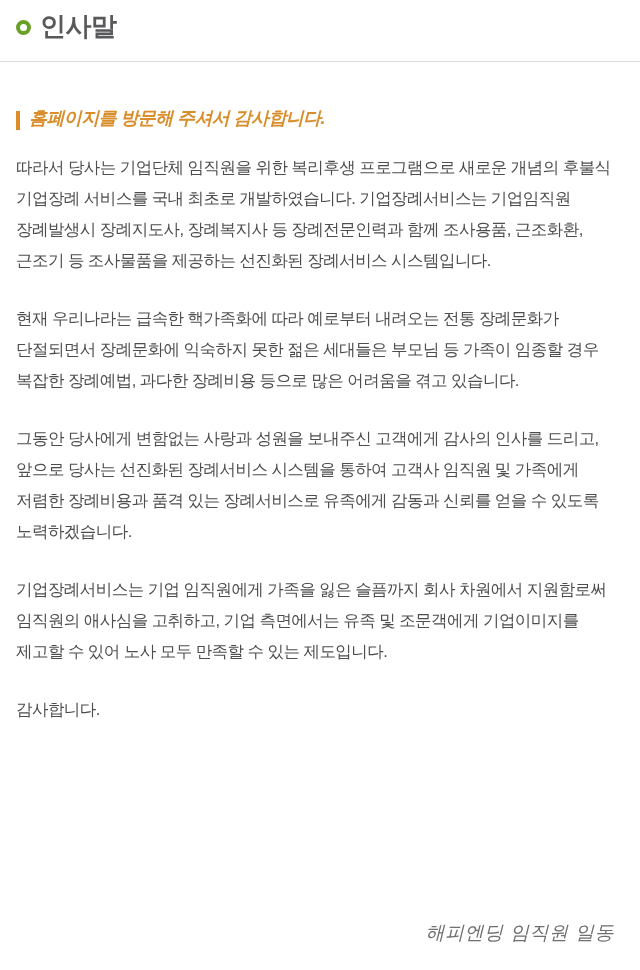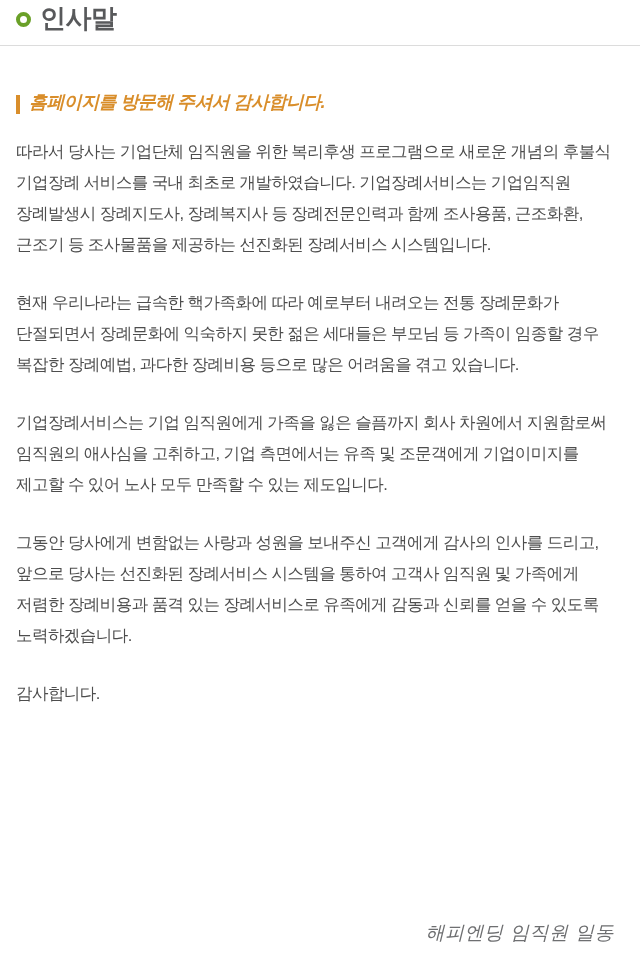--- a/index.html
+++ b/index.html
@@ -17,21 +17,21 @@
   .page {
     position: relative;
     width: 640px;
     height: 970px;
     box-sizing: border-box;
   }
 
   
   .header {
     position: relative;
-    height: 46px;
+    height: 62px;
     box-sizing: border-box;
     padding: 0 0 7px 16px;
     display: flex;
     align-items: center;
     border-bottom: 1px solid #dcdcdc;
   }
   .header-bullet {
     width: 15px;
     height: 15px;
     border-radius: 50%;
@@ -112,21 +112,21 @@
 
   <div class="content">
 
     <div class="subhead">
       <span class="subhead-bar"></span>
       <span class="subhead-text">홈페이지를 방문해 주셔서 감사합니다.</span>
     </div>
 
     <p class="para">따라서 당사는 기업단체 임직원을 위한 복리후생 프로그램으로 새로운 개념의 후불식 기업장례 서비스를 국내 최초로 개발하였습니다. 기업장례서비스는 기업임직원 장례발생시 장례지도사, 장례복지사 등 장례전문인력과 함께 조사용품, 근조화환, 근조기 등 조사물품을 제공하는 선진화된 장례서비스 시스템입니다.</p>
     <p class="para">현재 우리나라는 급속한 핵가족화에 따라 예로부터 내려오는 전통 장례문화가 단절되면서 장례문화에 익숙하지 못한 젊은 세대들은 부모님 등 가족이 임종할 경우 복잡한 장례예법, 과다한 장례비용 등으로 많은 어려움을 겪고 있습니다.</p>
+    <p class="para">그동안 당사에게 변함없는 사랑과 성원을 보내주신 고객에게 감사의 인사를 드리고, 앞으로 당사는 선진화된 장례서비스 시스템을 통하여 고객사 임직원 및 가족에게 저렴한 장례비용과 품격 있는 장례서비스로 유족에게 감동과 신뢰를 얻을 수 있도록 노력하겠습니다.</p>
     <p class="para">기업장례서비스는 기업 임직원에게 가족을 잃은 슬픔까지 회사 차원에서 지원함로써 임직원의 애사심을 고취하고, 기업 측면에서는 유족 및 조문객에게 기업이미지를 제고할 수 있어 노사 모두 만족할 수 있는 제도입니다.</p>
-    <p class="para">그동안 당사에게 변함없는 사랑과 성원을 보내주신 고객에게 감사의 인사를 드리고, 앞으로 당사는 선진화된 장례서비스 시스템을 통하여 고객사 임직원 및 가족에게 저렴한 장례비용과 품격 있는 장례서비스로 유족에게 감동과 신뢰를 얻을 수 있도록 노력하겠습니다.</p>
     <p class="para">감사합니다.</p>
 
   </div>
 
   <div class="signature">해피엔딩 임직원 일동</div>
 
 </div>
 
 </body></html>

